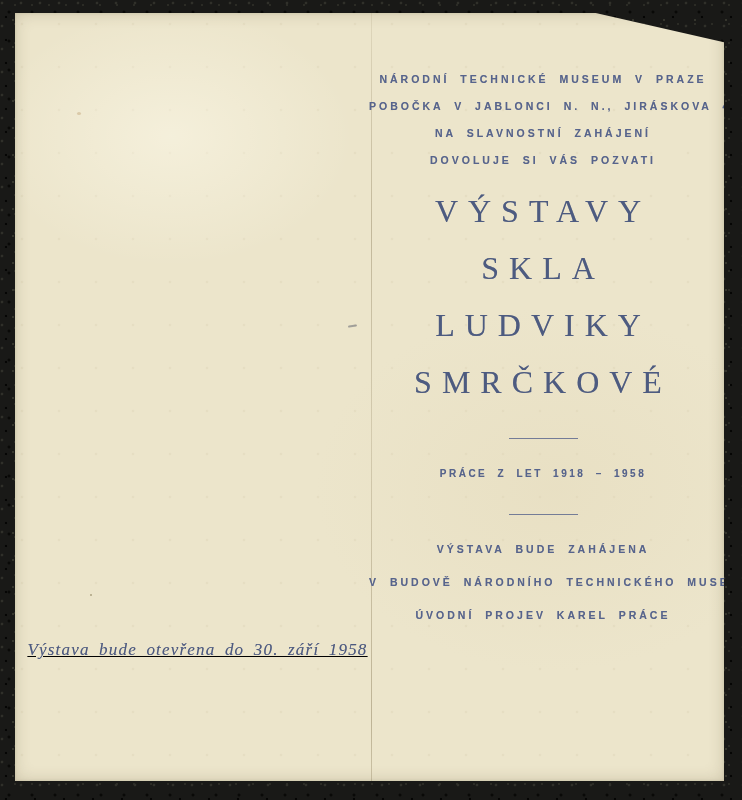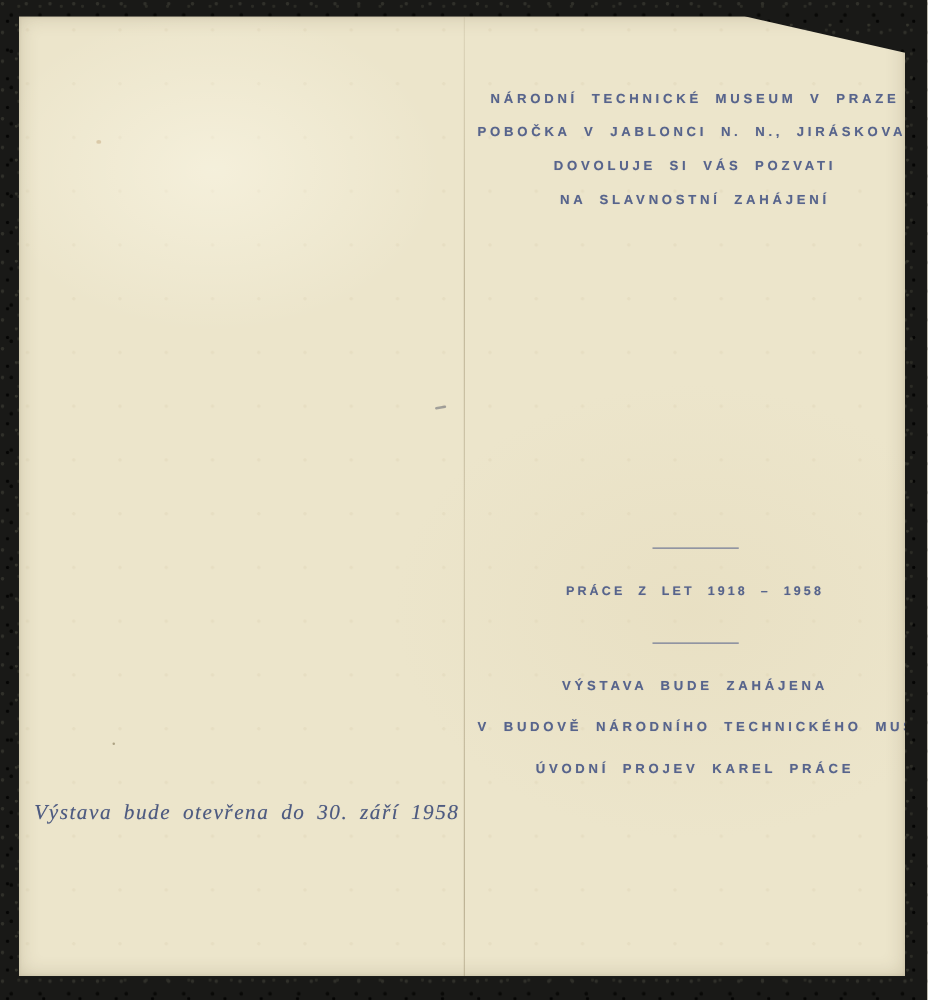--- a/index.html
+++ b/index.html
@@ -41,21 +41,21 @@
   .speck.s1{left:333px;top:312px;width:9px;height:2px;border-radius:2px;
     background:rgba(70,75,95,.45);transform:rotate(-10deg);}
   .speck.s2{left:62px;top:99px;width:4px;height:3px;border-radius:50%;
     background:rgba(160,120,60,.28);}
   .speck.s3{left:75px;top:581px;width:2px;height:2px;border-radius:50%;
     background:rgba(110,95,60,.5);}
 
   p{margin:0;}
 
   
-  .front-panel{position:absolute;left:367px;top:0;width:348px;height:768px;}
+  .front-panel{position:absolute;left:354px;top:0;width:348px;height:768px;}
   .front-panel > *{position:absolute;left:0;right:0;text-align:center;}
 
   .header{top:53px;line-height:27px;}
   .header p, .details p, .subtitle{
     font-size:10.5px;font-weight:700;letter-spacing:3px;word-spacing:5px;
     color:#57648c;text-shadow:0 0 0.6px rgba(87,100,140,.45);
     white-space:nowrap;
   }
   .title{top:170px;line-height:57px;}
   .title p{
@@ -69,21 +69,21 @@
   .subtitle{top:455px;font-size:10px;letter-spacing:2.5px;}
   .details{top:520px;line-height:33px;text-align:center;}
   .print-mark{
     top:737px;font-family:"Liberation Serif","DejaVu Serif",serif;
     font-size:10px;letter-spacing:1px;color:#5a6588;font-weight:400;
     text-shadow:0 0 0.5px rgba(90,101,136,.4);
     margin-top:40px;
   }
 
   
-  .back-panel{position:absolute;left:10px;top:620px;width:345px;text-align:center;line-height:33px;}
+  .back-panel{position:absolute;left:10px;top:620px;width:345px;text-align:center;line-height:33px;text-decoration:underline;}
   .back-panel p{
     font-family:"Liberation Serif","DejaVu Serif",serif;font-style:italic;
     font-size:17px;letter-spacing:1.2px;word-spacing:4px;color:#4d5a80;
     text-shadow:0 0 0.6px rgba(77,90,128,.45);white-space:nowrap;
   }
 </style>
 </head>
 <body>
 
 <div class="scene">
@@ -95,24 +95,30 @@
     <div class="speck s3"></div>
 
     <section class="back-panel">
       <p>Výstava bude otevřena do 30. září 1958</p>
     </section>
 
     <section class="front-panel">
       <div class="header">
         <p>NÁRODNÍ TECHNICKÉ MUSEUM V PRAZE</p>
         <p>POBOČKA V JABLONCI N. N., JIRÁSKOVA 4</p>
+        <p>NA SLAVNOSTNÍ ZAHÁJENÍ</p>
         <p>DOVOLUJE SI VÁS POZVATI</p>
-        <p>NA SLAVNOSTNÍ ZAHÁJENÍ</p>
       </div>
 
+      <div class="title">
+        <p>VÝSTAVY</p>
+        <p>SKLA</p>
+        <p>LUDVIKY</p>
+        <p>SMRČKOVÉ</p>
+      </div>
 
       <div class="rule rule-top"></div>
       <p class="subtitle">PRÁCE Z LET 1918 – 1958</p>
       <div class="rule rule-bottom"></div>
 
       <div class="details">
         <p>VÝSTAVA BUDE ZAHÁJENA</p>
         <p>V BUDOVĚ NÁRODNÍHO TECHNICKÉHO MUSEA</p>
         <p>ÚVODNÍ PROJEV KAREL PRÁCE</p>
       </div>

